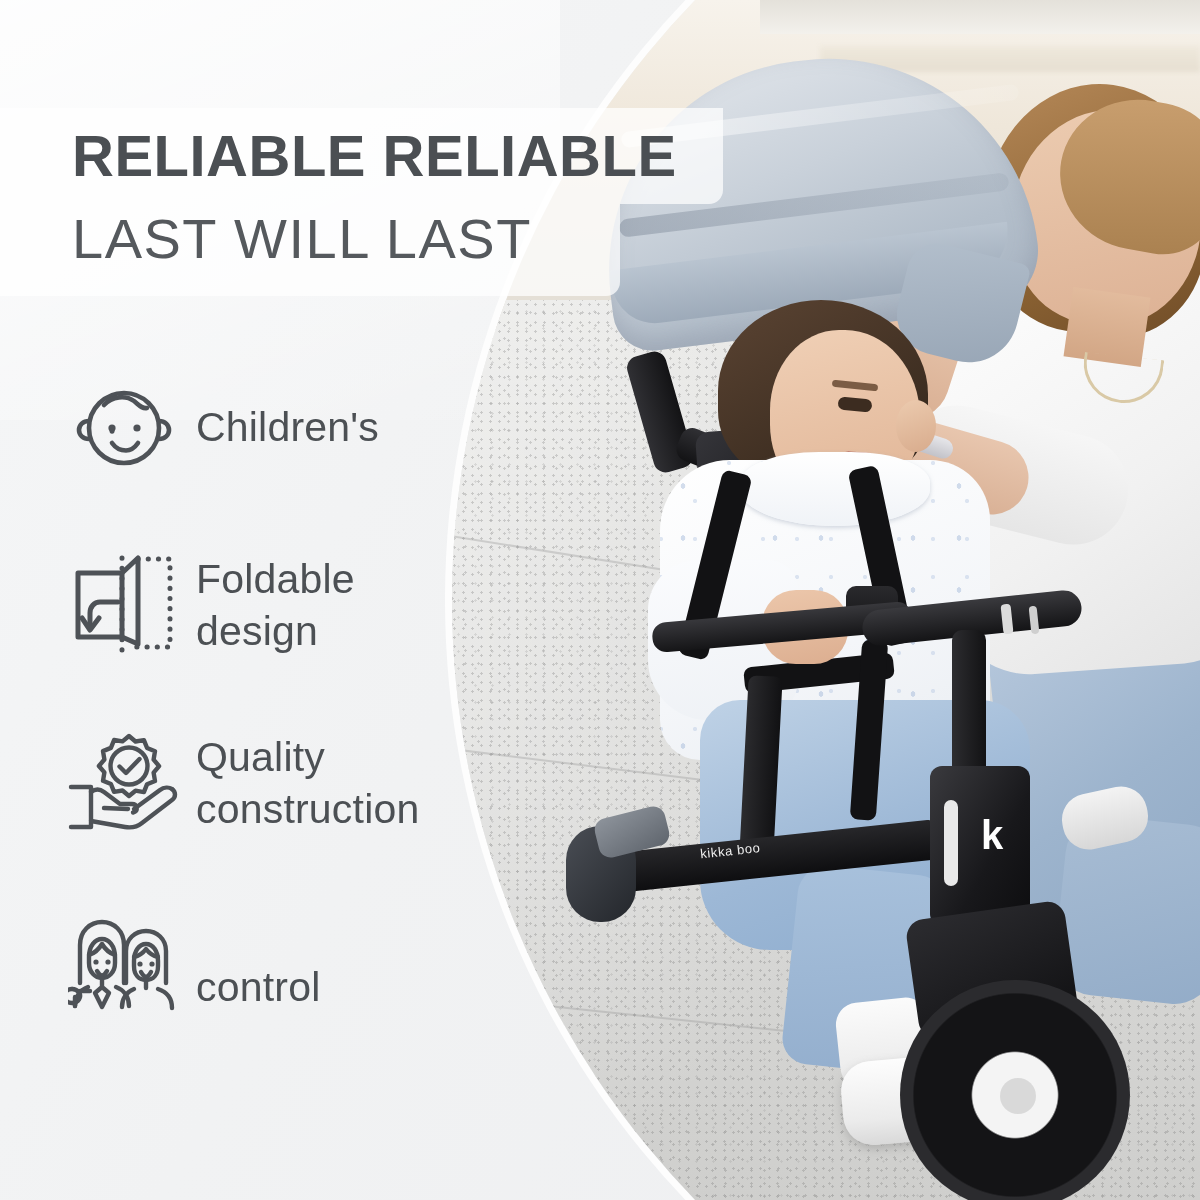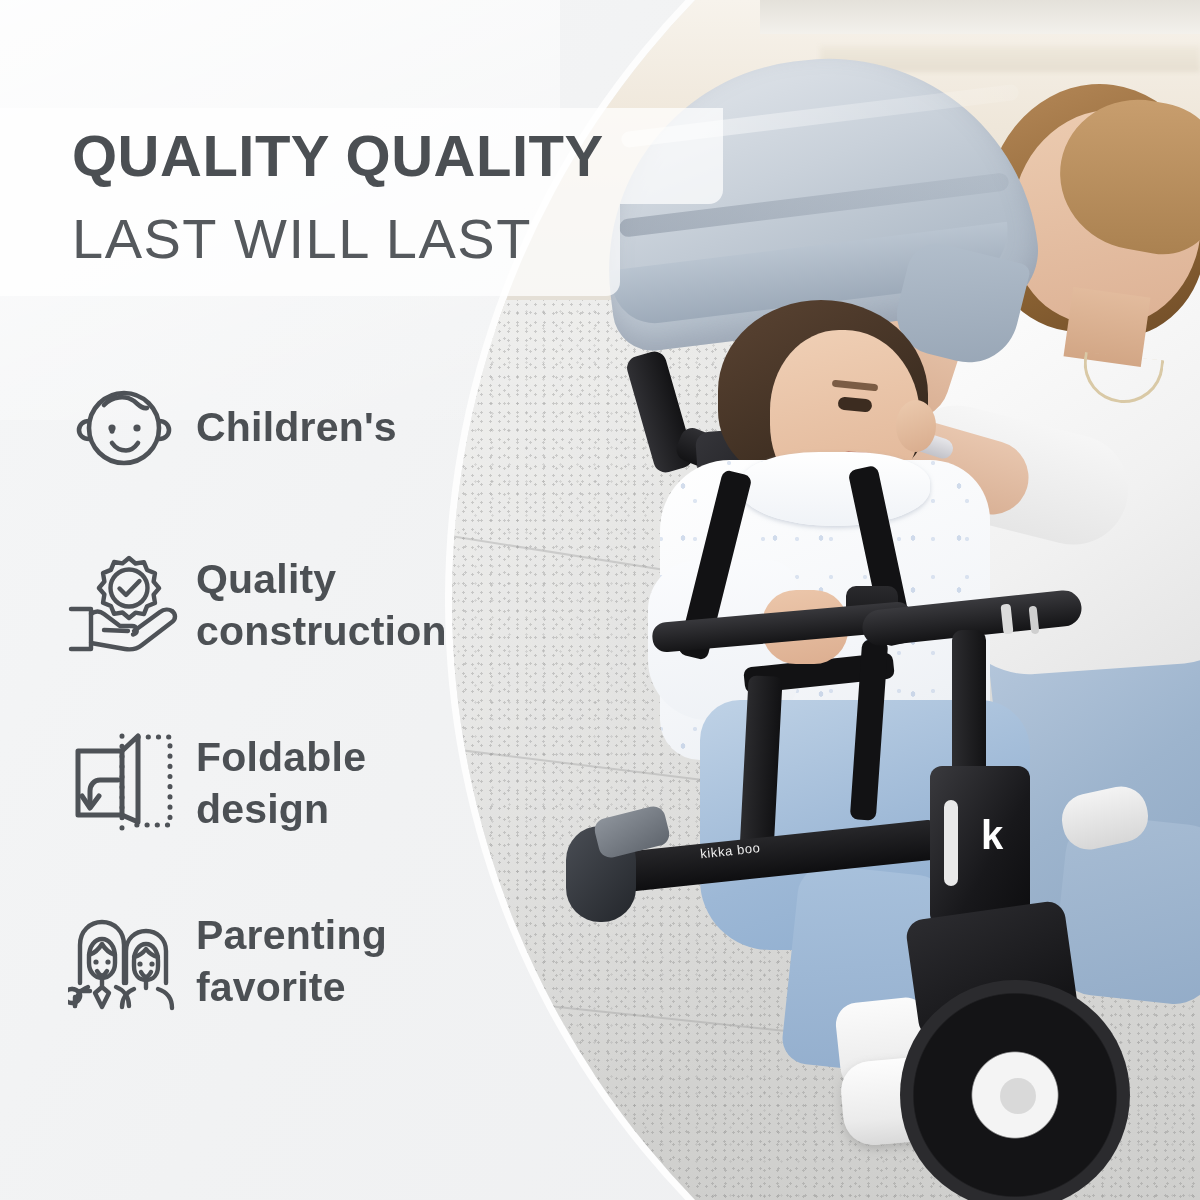--- a/index.html
+++ b/index.html
@@ -165,21 +165,21 @@
         font-family:"Liberation Sans",sans-serif;font-weight:700;font-size:58px;letter-spacing:.5px;
         color:#4b4f53;line-height:62px;white-space:nowrap;}
   .h-sub{position:absolute;left:72px;top:208px;width:700px;
         font-family:"Liberation Sans",sans-serif;font-weight:400;font-size:56px;letter-spacing:1.5px;
         color:#55595d;line-height:62px;white-space:nowrap;}
 
   
   .features{position:absolute;left:66px;top:358px;width:430px;}
   .feature{display:flex;align-items:center;height:138px;margin-bottom:40px;}
   .f-icon{width:116px;min-width:116px;height:108px;display:flex;align-items:center;justify-content:center;}
-  .f-label{font-family:"Liberation Sans",sans-serif;font-weight:700;font-size:41px;line-height:52px;
+  .f-label{font-family:"Liberation Sans",sans-serif;font-weight:400;font-size:41px;line-height:52px;
         color:#4c5054;letter-spacing:.2px;margin-left:14px;max-width:300px;}
   svg{display:block;}
 </style>
 </head>
 <body>
 
 <div class="stage">
 
   <div class="bg-base"></div>
   <div class="bg-sheen"></div>
@@ -257,21 +257,21 @@
       <div class="klogo">k</div>
       <div class="fork"></div>
       <div class="wheel-front"></div>
       <div class="axle"></div>
 
     </div>
   </div>
 
   <div class="head-card head-card-1"></div>
   <div class="head-card head-card-2"></div>
-  <div class="h-title">QUALITY QUALITY</div>
+  <div class="h-title">RELIABLE RELIABLE</div>
   <div class="h-sub">LAST WILL LAST</div>
 
   <div class="features">
 
     <div class="feature">
       <div class="f-icon">
         <svg width="106" height="100" viewBox="0 0 106 100" fill="none" stroke="#4e5257" stroke-width="4.6" stroke-linecap="round" stroke-linejoin="round">
           <circle cx="53" cy="51" r="35"></circle>
           <path d="M18 44c-6 0-10 4-10 9s4 9 10 9"></path>
           <path d="M88 44c6 0 10 4 10 9s-4 9-10 9"></path>
@@ -282,51 +282,51 @@
           <path d="M41 66c3.5 5 9 7.5 14 7.5S63.5 71 67 66"></path>
         </svg>
       </div>
       <div class="f-label">
         <span>Children's</span><br>
       </div>
     </div>
 
     <div class="feature">
       <div class="f-icon">
+        <svg width="104" height="100" viewBox="0 0 104 100" fill="none" stroke="#4e5257" stroke-width="5" stroke-linecap="round" stroke-linejoin="round">
+          <path d="M6 18h44v64H6z"></path>
+          <path d="M50 18 L66 3 v86 L50 82"></path>
+          <path d="M50 3 v94" stroke-dasharray="0.2 10"></path>
+          <path d="M66 4 h32 v88 H62" stroke-dasharray="0.2 10"></path>
+          <path d="M46 47H28c-6 0-10 5-10 11v12"></path>
+          <path d="M10 63l8 12 9-12"></path>
+        </svg>
+      </div>
+      <div class="f-label">
+        <span>Foldable</span><br>
+        <span>design</span>
+      </div>
+    </div>
+
+    <div class="feature">
+      <div class="f-icon">
         <svg width="112" height="104" viewBox="0 0 112 104" fill="none" stroke="#4e5257" stroke-width="4.4" stroke-linecap="round" stroke-linejoin="round">
           <path d="M61 5 l6.5 5.5 8.4-1.4 3.2 7.9 7.9 3.2-1.4 8.4 5.5 6.5-5.5 6.5 1.4 8.4-7.9 3.2-3.2 7.9-8.4-1.4L61 65l-6.5-5.5-8.4 1.4-3.2-7.9-7.9-3.2 1.4-8.4L30.9 35l5.5-6.5-1.4-8.4 7.9-3.2 3.2-7.9 8.4 1.4z"></path>
           <circle cx="61" cy="35" r="18.5"></circle>
           <path d="M51.5 35.5 58 42l13.5-14"></path>
           <path d="M3 56h20v40H3"></path>
           <path d="M23 61c4-3 9-3 13 0l16 12h12c5 0 7 7 1 8.5"></path>
           <path d="M36 77l24 1"></path>
           <path d="M104 58c4 3 4 8 0 11L74 92c-5 4-11 5-17 4L23 90"></path>
           <path d="M104 58c-3-2-8-2-12 1L66 78"></path>
         </svg>
       </div>
       <div class="f-label">
         <span>Quality</span><br>
         <span>construction</span>
-      </div>
-    </div>
-
-    <div class="feature">
-      <div class="f-icon">
-        <svg width="104" height="100" viewBox="0 0 104 100" fill="none" stroke="#4e5257" stroke-width="5" stroke-linecap="round" stroke-linejoin="round">
-          <path d="M6 18h44v64H6z"></path>
-          <path d="M50 18 L66 3 v86 L50 82"></path>
-          <path d="M50 3 v94" stroke-dasharray="0.2 10"></path>
-          <path d="M66 4 h32 v88 H62" stroke-dasharray="0.2 10"></path>
-          <path d="M46 47H28c-6 0-10 5-10 11v12"></path>
-          <path d="M10 63l8 12 9-12"></path>
-        </svg>
-      </div>
-      <div class="f-label">
-        <span>Foldable</span><br>
-        <span>design</span>
       </div>
     </div>
 
     <div class="feature">
       <div class="f-icon">
         <svg width="112" height="100" viewBox="0 0 112 100" fill="none" stroke="#4e5257" stroke-width="4.4" stroke-linecap="round" stroke-linejoin="round">
           <path d="M12 72V34c0-14 10-23 22-23s22 9 22 23v38"></path>
           <path d="M21 46c0-11 6-18 13-18s13 7 13 18v6c0 9-6 15-13 15s-13-6-13-15z"></path>
           <path d="M21 44c6-2 10-6 13-11 3 5 7 9 13 11"></path>
           <circle cx="28" cy="51" r="2.6" fill="#4e5257" stroke="none"></circle>
@@ -343,19 +343,19 @@
           <path d="M66 46c5-1 9-4 12-8 3 4 7 7 12 8"></path>
           <circle cx="72" cy="53" r="2.6" fill="#4e5257" stroke="none"></circle>
           <circle cx="84" cy="53" r="2.6" fill="#4e5257" stroke="none"></circle>
           <path d="M73 61c2 3.5 4 5 5 5s3-1.5 5-5"></path>
           <path d="M78 69v8"></path>
           <path d="M66 78c-8 3-12 10-12 18"></path>
           <path d="M90 78c9 3 14 10 14 19"></path>
         </svg>
       </div>
       <div class="f-label">
-        <span>Parenting</span><br>
-        <span>favorite</span>
+        <br>
+        <span>control</span>
       </div>
     </div>
 
   </div>
 </div>
 
 </body></html>

